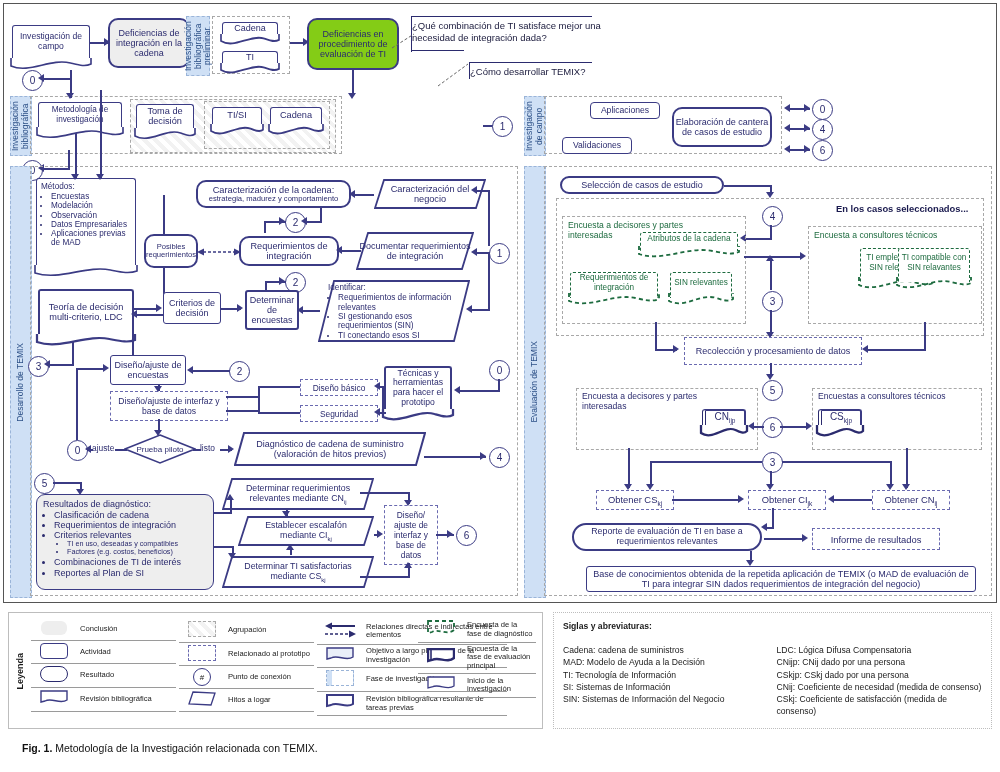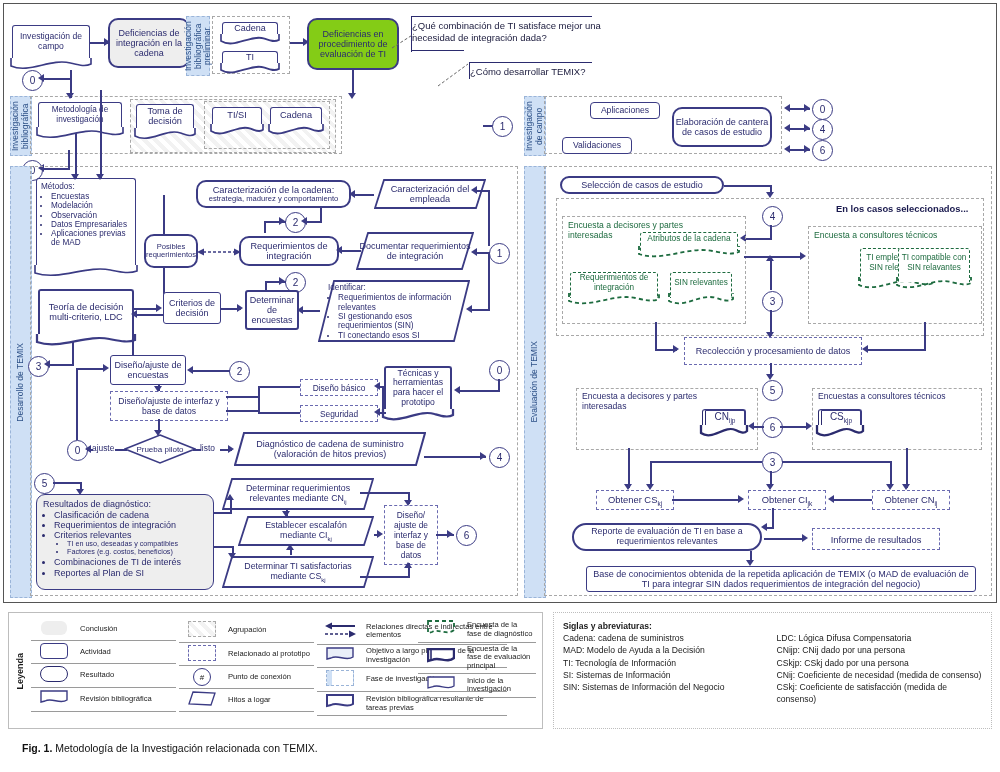--- a/index.html
+++ b/index.html
@@ -62,21 +62,21 @@
   .callout .bar{position:absolute;left:0;background:#2b2b6e;height:1.4px;}
 
   
   .panel{position:absolute;border:1.3px dashed #a8a8a8;box-sizing:border-box;}
 
   
   #legend{position:absolute;left:8px;top:612px;width:535px;height:117px;border:1px solid #bdbdbd;box-sizing:border-box;}
   #abbr{position:absolute;left:553px;top:612px;width:439px;height:117px;border:1px dotted #bdbdbd;box-sizing:border-box;
         background:#fff;padding:7px 9px;font-size:8.6px;color:#1a1a1a;line-height:1.42;}
   #abbr b{font-weight:bold;}
-  .abbrcols{display:flex;gap:8px;margin-top:0;}
+  .abbrcols{display:flex;gap:8px;margin-top:12px;}
   .abbrcols div{flex:1;}
   .lgTitle{position:absolute;left:2px;top:0;height:117px;width:18px;display:flex;align-items:center;justify-content:center;}
   .lgTitle span{writing-mode:vertical-rl;transform:rotate(180deg);font-size:9px;font-weight:bold;color:#1a1a1a;}
   .lgtab{position:absolute;top:6px;border-collapse:collapse;font-size:7.6px;color:#1a1a1a;}
   .lgtab td{border-bottom:1px solid #9a9a9a;padding:2px 3px;vertical-align:middle;line-height:1.15;}
   .lgtab tr:last-child td{border-bottom:1px solid #9a9a9a;}
   .lgtab td.s{width:40px;text-align:center;}
   .swatch{display:inline-block;width:26px;height:14px;}
 
   #caption{position:absolute;left:22px;top:742px;font-size:10.5px;color:#111;}
@@ -267,21 +267,21 @@
 
   <div class="n actr" style="left:196px;top:180px;width:155px;height:28px;font-size:9.2px;flex-direction:column;">
     <span>Caracterización de la cadena:</span>
     <span style="font-size:7.6px;">estrategia, madurez y comportamiento</span>
   </div>
   <div class="para" style="left:374px;top:179px;width:112px;height:30px;">
     <svg viewBox="0 0 112 30" preserveAspectRatio="none">
         <path d="M10,1 L111,1 L102,29 L1,29 Z" fill="#fff" stroke="#3b3b84" stroke-width="1.8"></path>
       </svg>
     <div class="inner" style="font-size:9.2px;">
-        <span>Caracterización del empleada</span>
+        <span>Caracterización del negocio</span>
       </div>
   </div>
   <div class="ln lnh" style="left:352px;top:194px;width:22px;"></div>
   <div class="arw ar-l" style="left:349px;top:190px;"></div>
 
   <div class="cir" style="left:285px;top:212px;">
       <span>2</span>
     </div>
   <div class="ln lnh" style="left:264px;top:221px;width:22px;"></div>
   <div class="arw ar-r" style="left:279px;top:217px;"></div>

